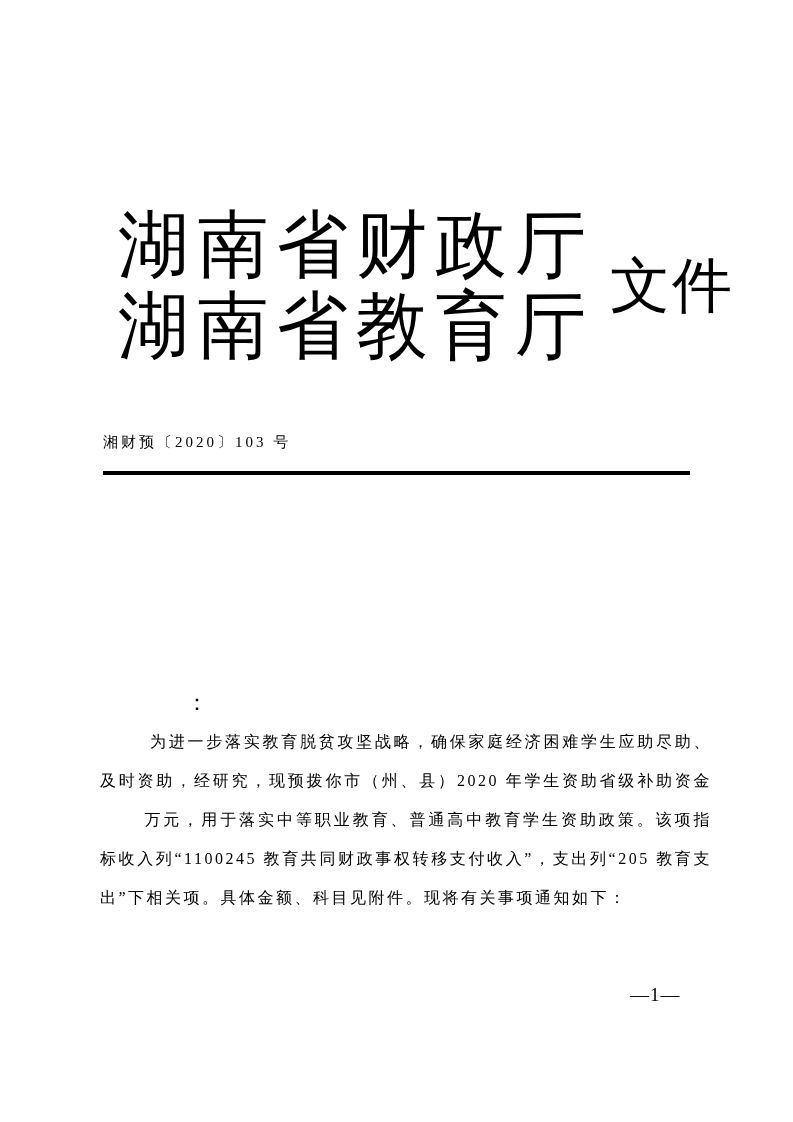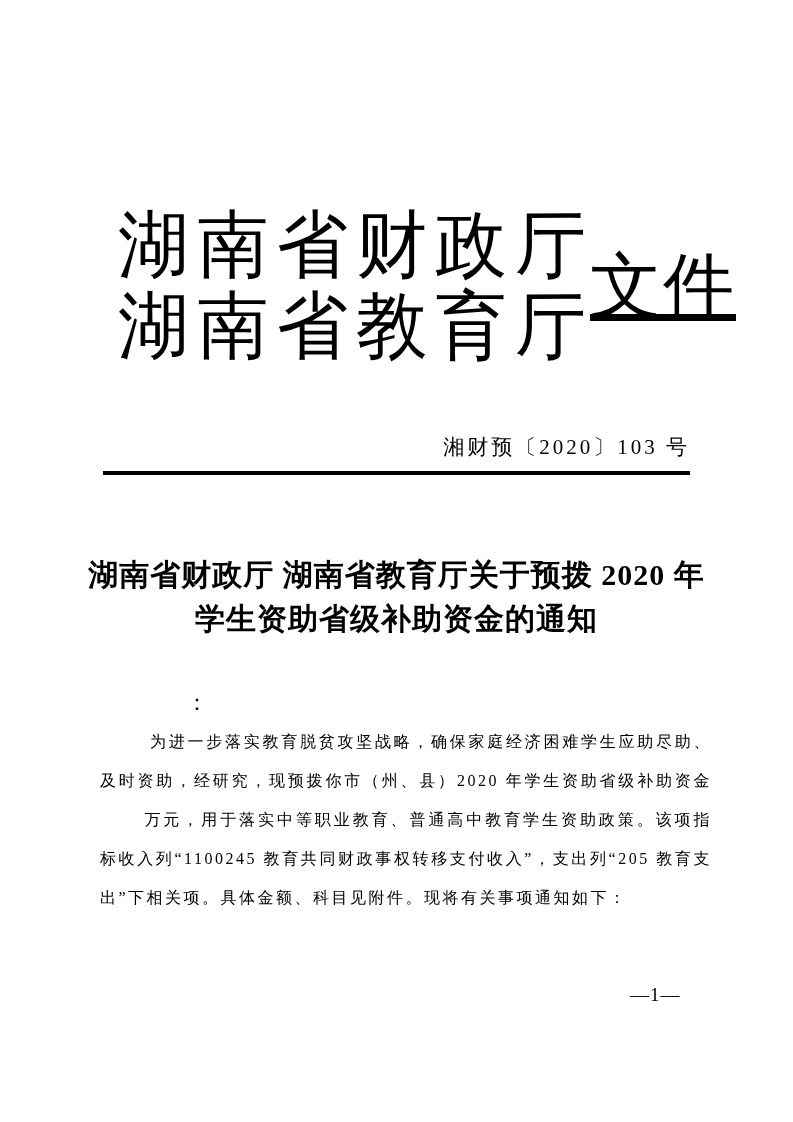--- a/index.html
+++ b/index.html
@@ -36,36 +36,35 @@
     justify-content: space-between;
     font-size: 71px;
     line-height: 81px;
     height: 81px;
     white-space: nowrap;
     transform: scaleY(1.04);
     letter-spacing: 0;
   }
   .doc-type {
     flex: 0 0 auto;
-    margin-left: 4px;
-    font-size: 71px;
+    margin-left: 24px;
+    font-size: 60px;
     line-height: 60px;
     letter-spacing: 2px;
     white-space: nowrap;
-    text-decoration: underline;
   }
 
   
   .doc-number {
     position: absolute;
     top: 433px;
     left: 103px;
     width: 587px;
-    text-align: right;
-    font-size: 21px;
+    text-align: left;
+    font-size: 15px;
     letter-spacing: 3px;
     white-space: nowrap;
   }
 
   
   .rule {
     position: absolute;
     top: 471px;
     left: 103px;
     width: 587px;
@@ -149,24 +148,20 @@
           <span>厅</span>
         </div>
     </div>
     <div class="doc-type">文件</div>
   </header>
 
   <div class="doc-number">湘财预〔2020〕103 号</div>
 
   <div class="rule"></div>
 
-  <h1 class="title">
-    <span class="title-line">湖南省财政厅 湖南省教育厅关于预拨 2020 年</span>
-    <span class="title-line">学生资助省级补助资金的通知</span>
-  </h1>
 
   <div class="salutation">：</div>
 
   <p class="body-text"><span>为进一步落实教育脱贫攻坚战略，确保家庭经济困难学生应助尽助、及时资助，经研究，现预拨你市（州、县）2020 年学生资助省级补助资金</span><span class="amount-blank"></span><span>万元，用于落实中等职业教育、普通高中教育学生资助政策。该项指标收入列“1100245 教育共同财政事权转移支付收入”，支出列“205 教育支出”下相关项。具体金额、科目见附件。现将有关事项通知如下：</span></p>
 
   <div class="page-number">—1—</div>
 
 </div>
 
 </body></html>

